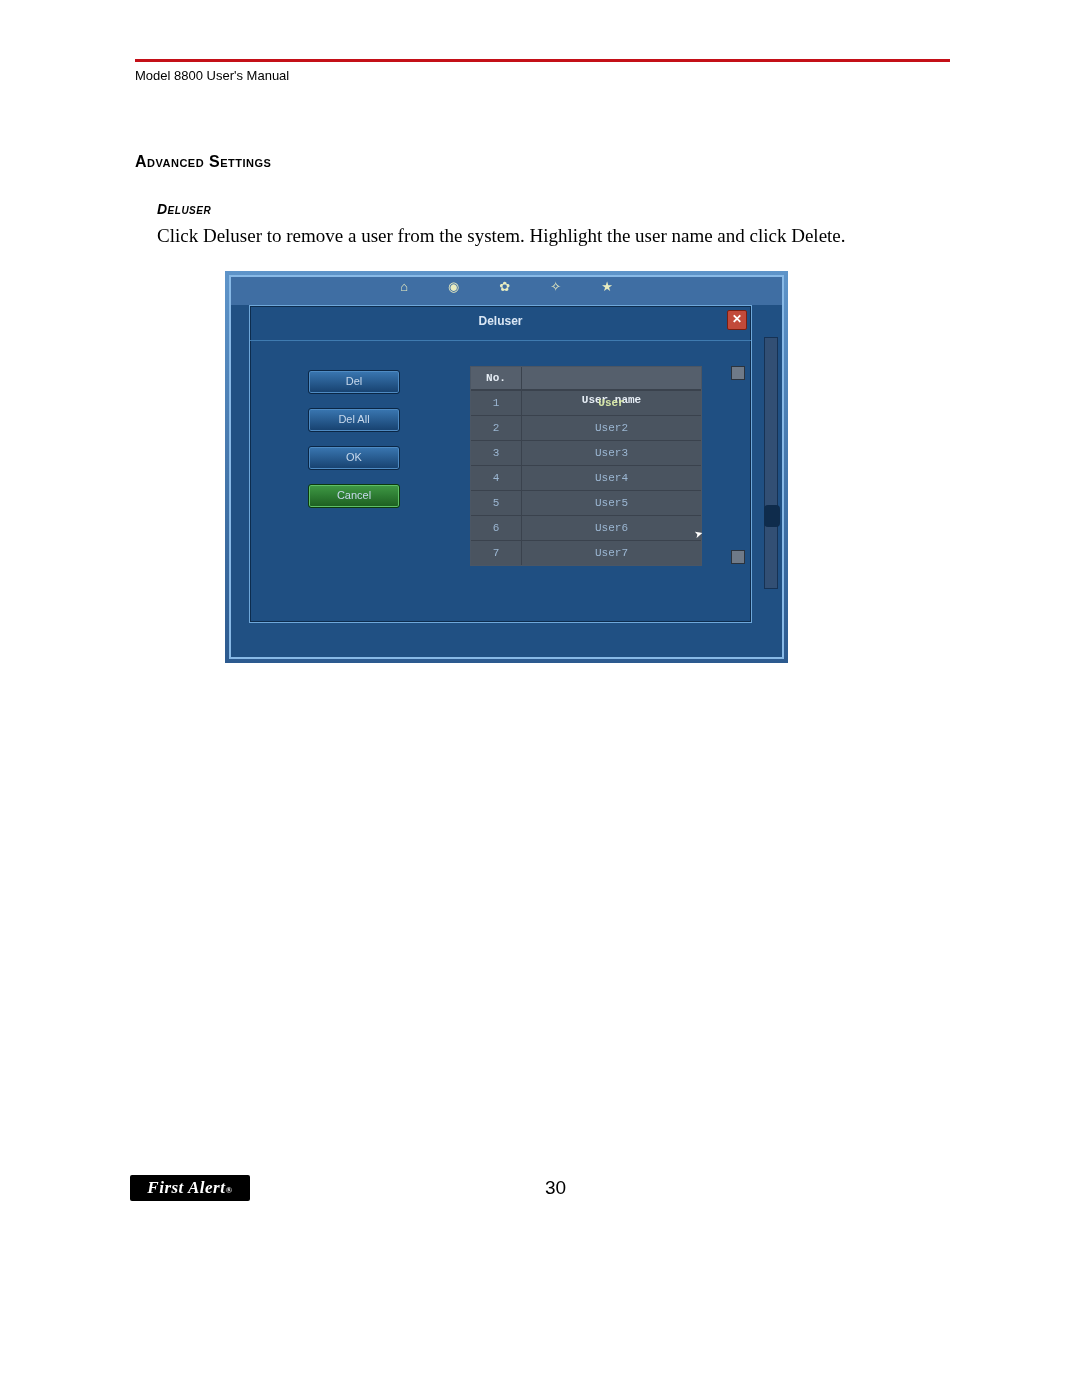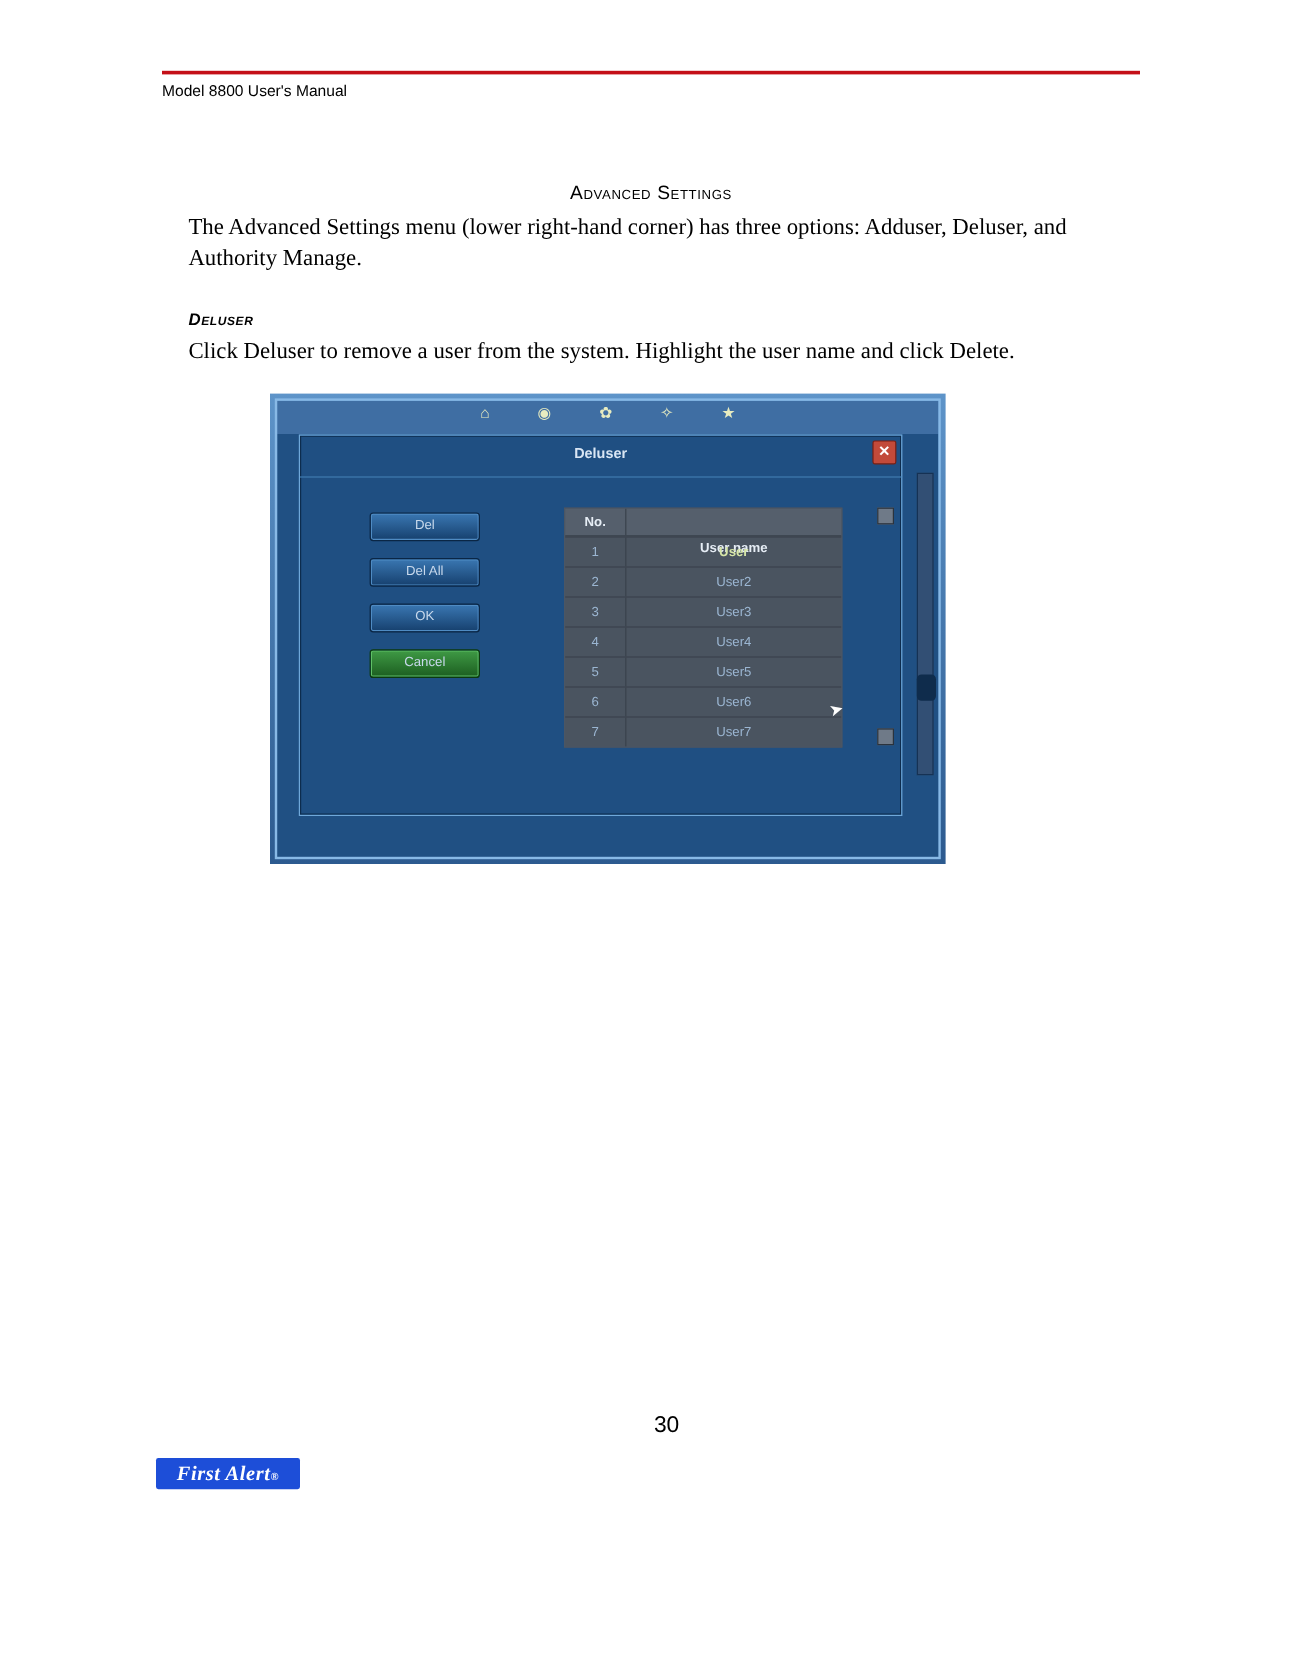--- a/index.html
+++ b/index.html
@@ -23,26 +23,25 @@
     height: 3px;
     background: #c41018;
     margin: 4px 0 6px 0;
   }
   .hdr-sub {
     font-family: Arial, Helvetica, sans-serif;
     font-size: 13px;
   }
   .sec-h {
     font-family: Arial, Helvetica, sans-serif;
-    font-weight: normal;
+    font-weight: bold;
     font-size: 16px;
     font-variant: small-caps;
     letter-spacing: 0.5px;
     margin-top: 70px;
-    text-align: center;
   }
   .body-p {
     font-size: 19px;
     line-height: 1.35;
     margin: 6px 0 0 22px;
     max-width: 760px;
   }
   .sub-h {
     font-family: Arial, Helvetica, sans-serif;
     font-weight: bold;
@@ -144,20 +143,21 @@
   .dvr-btn.green {
     background: linear-gradient(#3f9a45, #1c5e20);
     border-color: #0b3a0e;
     box-shadow: inset 0 0 0 1px #5fc066;
   }
   .tbl-col {
     flex: 1;
     padding: 26px 22px 0 0;
     box-sizing: border-box;
     position: relative;
+    font-family: Liberation Mono, monospace;
   }
   .tbl {
     width: 230px;
     border: 1px solid #4b5664;
     background: #4a5460;
     font-size: 11px;
     color: #c5cfdb;
   }
   .tbl-hdr {
     display: flex;
@@ -236,52 +236,50 @@
   .footer {
     position: absolute;
     left: 130px; right: 130px;
     bottom: 192px;
     height: 30px;
   }
   .logo {
     position: absolute;
     left: 0; top: 0;
     width: 120px; height: 26px;
-    background: #1d4ed8;
+    background: #000000;
     color: #fff;
     font-family: "Times New Roman", serif;
     font-style: italic;
     font-weight: bold;
     font-size: 17px;
     text-align: center;
     line-height: 26px;
     border-radius: 2px;
     letter-spacing: 0.5px;
-    margin-top: 40px;
   }
   .logo sup { font-size: 9px; font-style: normal; vertical-align: top; position: relative; top: 2px;}
   .page-no {
     position: absolute;
     left: 0; right: 0; top: 2px;
     text-align: center;
     font-family: Arial, sans-serif;
     font-size: 19px;
     padding-left: 31px;
   }
 </style>
 </head>
 <body>
 
 <div class="page">
 
   <div class="hdr-rule"></div>
   <div class="hdr-sub">Model 8800 User's Manual</div>
 
   <div class="sec-h">Advanced Settings</div>
-  <div class="body-p">The Advanced Settings menu (lower right-hand corner) has three options: Adduser, Deluser, and Authority Manage.</div>
 
 
   <div class="sub-h">Deluser</div>
   <div class="body-p">Click Deluser to remove a user from the system. Highlight the user name and click Delete.</div>
 
   <div class="fig">
     <div class="fig-outer">
       <div class="tb-icons">
         <span>⌂</span>
         <span>◉</span>

